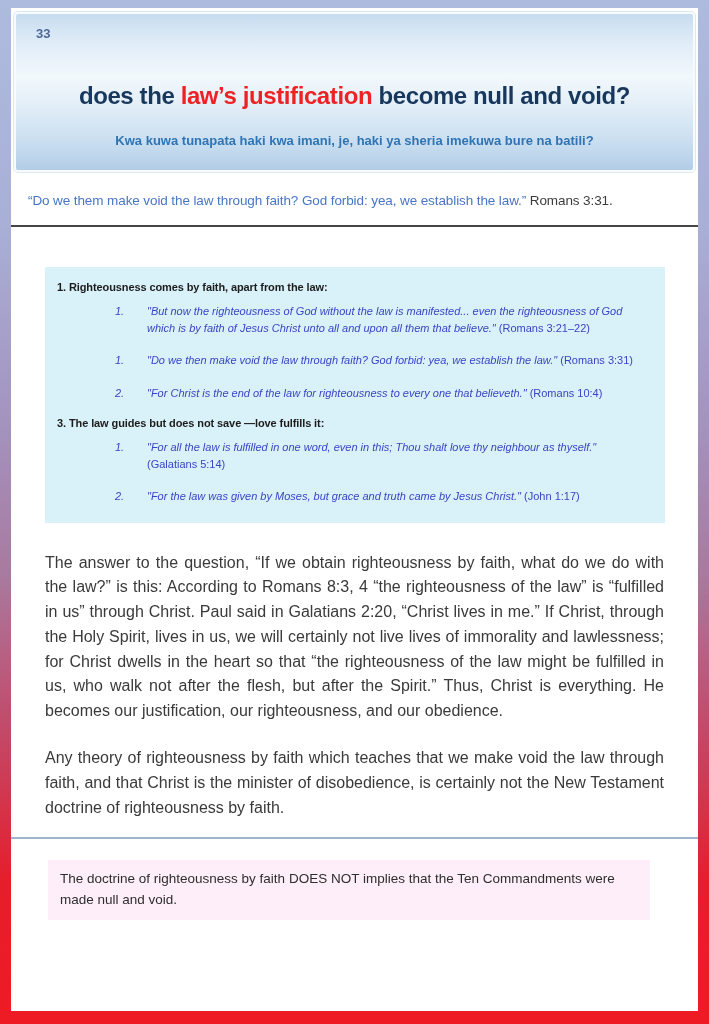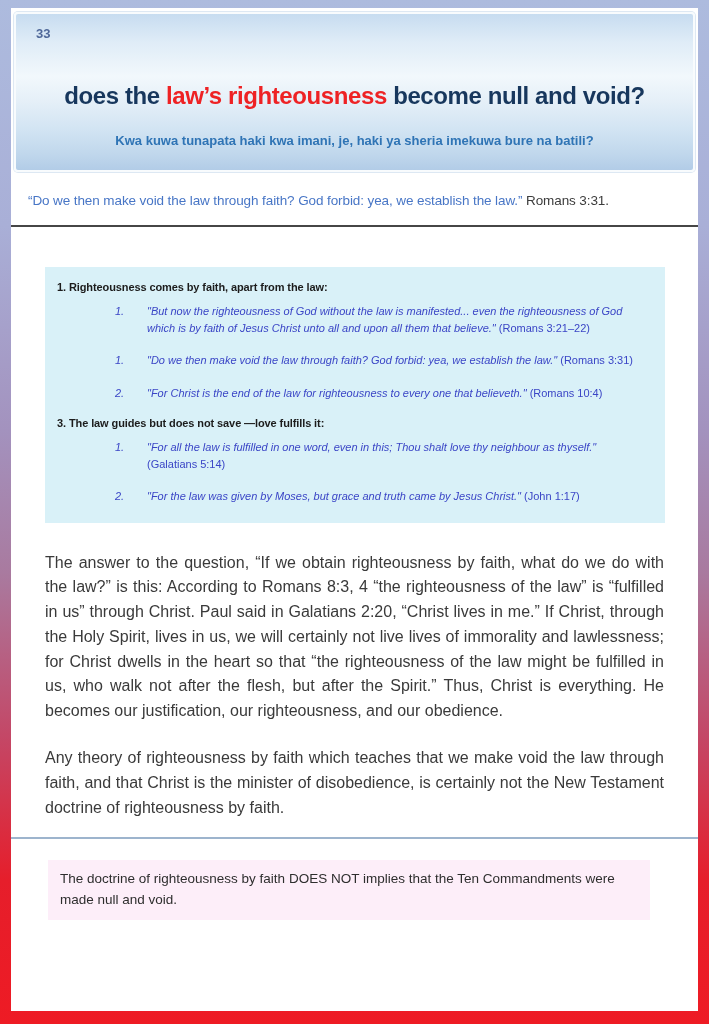--- a/index.html
+++ b/index.html
@@ -91,27 +91,27 @@
 </head>
 <body>
 
 <div class="page">
   <div class="inner">
 
     <div class="header-box">
       <div class="page-num">33</div>
       <div class="title">
         <br>
-        <span>does the </span><span class="red">law’s righteousness</span><span> become null and void?</span>
+        <span>does the </span><span class="red">law’s justification</span><span> become null and void?</span>
       </div>
       <div class="subtitle">Kwa kuwa tunapata haki kwa imani, je, haki ya sheria imekuwa bure na batili?</div>
     </div>
 
     <div class="scripture-banner">
-      <span class="q">“Do we then make void the law through faith? God forbid: yea, we establish the law.”</span><span class="ref"> Romans 3:31.</span>
+      <span class="q">“Do we them make void the law through faith? God forbid: yea, we establish the law.”</span><span class="ref"> Romans 3:31.</span>
     </div>
 
     <div class="points-box">
 
       <div class="pb-heading first">1. Righteousness comes by faith, apart from the law:</div>
       <div class="pb-item">
         <span class="num">1.</span>
         <span class="txt"><span class="qt">"But now the righteousness of God without the law is manifested... even the righteousness of God which is by faith of Jesus Christ unto all and upon all them that believe."</span><span class="rf"> (Romans 3:21–22)</span></span>
       </div>
 

